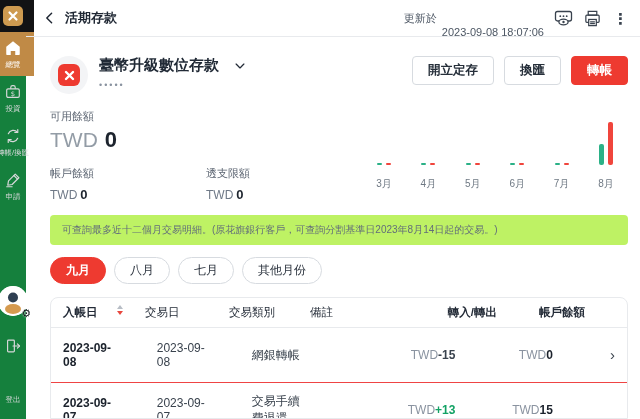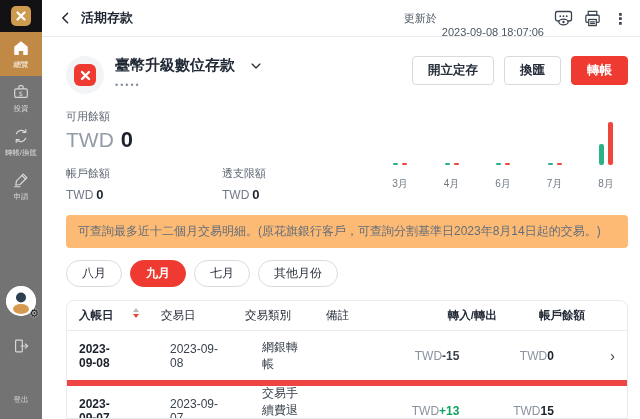--- a/index.html
+++ b/index.html
@@ -1,20 +1,20 @@
 <!DOCTYPE html>
 <html><head>
 <meta charset="utf-8">
 <style>
   html,body{margin:0;padding:0;background:#fff;}
   *{box-sizing:border-box;}
   .page{width:640px;height:419px;display:flex;overflow:hidden;background:#fff;
         font-family:"Liberation Sans","DejaVu Sans",sans-serif;color:#222b36;}
   
-  .sidebar{width:42px;background:#737373;display:flex;flex-direction:column;align-items:center;flex-shrink:0;}
+  .sidebar{width:26px;background:#15803d;display:flex;flex-direction:column;align-items:center;flex-shrink:0;}
   .side-logo{height:32px;width:42px;background:#121214;display:flex;align-items:center;justify-content:center;}
   .logo-sq{width:20px;height:20px;background:#ce9a50;border-radius:5px;display:flex;align-items:center;justify-content:center;}
   .nav-item{width:42px;padding:7px 0 6px;display:flex;flex-direction:column;align-items:center;gap:3px;
             color:#d7d8da;cursor:pointer;}
   .nav-item.active{background:#c08a46;color:#fff;}
   .nav-label{font-size:7.5px;white-space:nowrap;letter-spacing:0;}
   .nav-icon{width:18px;height:18px;display:block;}
   .side-spacer{flex:1;}
   .avatar{width:30px;height:30px;border-radius:50%;background:#fff;position:relative;overflow:visible;margin-bottom:4px;cursor:pointer;}
   .avatar svg{width:30px;height:30px;border-radius:50%;display:block;}
@@ -54,31 +54,31 @@
   .bal-sub-row{display:flex;margin-top:13px;}
   .bal-col{min-width:156px;}
   .bal-sub-val{margin-top:6px;font-size:12px;color:#6f7987;display:flex;align-items:baseline;gap:3px;}
   .bal-sub-val b{font-size:13px;color:#1d242e;}
   .mini-chart{width:300px;margin-left:auto;margin-top:8px;display:flex;justify-content:space-between;}
   .ch-slot{display:flex;flex-direction:column;align-items:center;width:44px;}
   .ch-bars{display:flex;align-items:flex-end;gap:4px;height:48px;}
   .ch-bar{width:5px;border-radius:2px;display:block;}
   .ch-label{font-size:10px;color:#6e7883;margin-top:12px;}
   
-  .notice{margin-top:13px;background:#fdba74;border-radius:4px;padding:8px 12px;font-size:12px;color:#626d7a;}
+  .notice{margin-top:13px;background:#bef264;border-radius:4px;padding:8px 12px;font-size:10px;color:#626d7a;}
   
   .pills{margin-top:12px;display:flex;gap:8px;}
   .pill{height:27px;padding:0 15px;border-radius:14px;font-size:12px;display:flex;align-items:center;cursor:pointer;
         background:#fff;border:1px solid #d7dbe0;color:#2a323d;}
   .pill.active{background:#ee3a30;border-color:#ee3a30;color:#fff;font-weight:bold;}
   
   .tbl{margin-top:13px;border:1px solid #e8eaed;border-radius:8px 8px 0 0;flex:1;overflow:hidden;}
   .tr{display:flex;align-items:center;padding:0 12px;}
   .tr.head{height:30px;border-bottom:1px solid #e8eaed;font-size:11.5px;font-weight:bold;color:#232b37;}
-  .tr.row{height:55px;border-bottom:6px solid #ef4444;font-size:12px;color:#39424d;cursor:pointer;gap:44px;}
+  .tr.row{height:55px;border-bottom:1px solid #ef4444;font-size:12px;color:#39424d;cursor:pointer;gap:44px;}
   .c1{width:82px;font-weight:bold;color:#1b222c;}
   .tr.head .c1{display:flex;gap:19px;color:#232b37;}
   .c2{width:84px;}
   .c3{width:81px;}
   .c4{flex:1;}
   .c5{width:110px;text-align:right;}
   .c6{width:88px;text-align:right;}
   .c7{width:30px;text-align:right;}
   .tr.head .c2,.tr.head .c3,.tr.head .c4{font-weight:normal;}
   .cur-sm{color:#8a93a0;}
@@ -258,20 +258,27 @@
                 <i class="ch-bar" style="height: 2px; background: rgb(43, 177, 135);"></i>
                 <i class="ch-bar" style="height: 2px; background: rgb(240, 69, 60);"></i>
               </div>
               <span class="ch-label">4月</span>
             </div>
             <div class="ch-slot">
               <div class="ch-bars">
                 <i class="ch-bar" style="height: 2px; background: rgb(43, 177, 135);"></i>
                 <i class="ch-bar" style="height: 2px; background: rgb(240, 69, 60);"></i>
               </div>
+              <span class="ch-label">5月</span>
+            </div>
+            <div class="ch-slot">
+              <div class="ch-bars">
+                <i class="ch-bar" style="height: 2px; background: rgb(43, 177, 135);"></i>
+                <i class="ch-bar" style="height: 2px; background: rgb(240, 69, 60);"></i>
+              </div>
               <span class="ch-label">6月</span>
             </div>
             <div class="ch-slot">
               <div class="ch-bars">
                 <i class="ch-bar" style="height: 2px; background: rgb(43, 177, 135);"></i>
                 <i class="ch-bar" style="height: 2px; background: rgb(240, 69, 60);"></i>
               </div>
               <span class="ch-label">7月</span>
             </div>
             <div class="ch-slot">
@@ -280,22 +287,22 @@
                 <i class="ch-bar" style="height: 43px; background: rgb(240, 69, 60);"></i>
               </div>
               <span class="ch-label">8月</span>
             </div>
           </div>
       </div>
 
       <div class="notice">可查詢最多近十二個月交易明細。(原花旗銀行客戶，可查詢分割基準日2023年8月14日起的交易。)</div>
 
       <div class="pills">
+        <div class="pill active">九月</div>
         <div class="pill">八月</div>
-        <div class="pill active">九月</div>
         <div class="pill">七月</div>
         <div class="pill">其他月份</div>
       </div>
 
       <div class="tbl">
         <div class="tr head">
           <div class="c1">
             <span>入帳日</span>
             <span class="sort">
                 <i class="up"></i>

